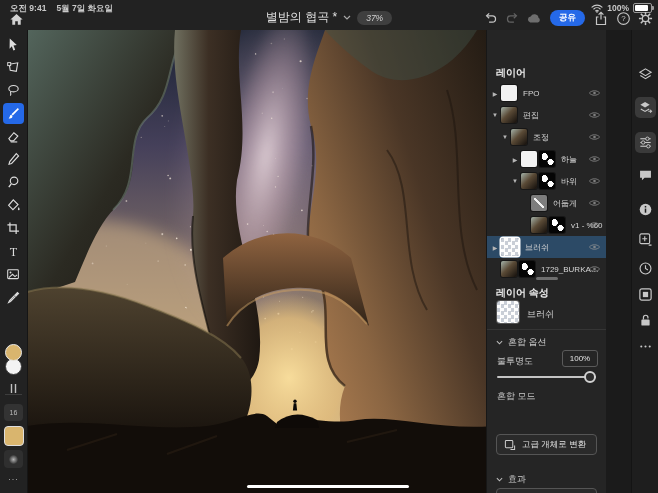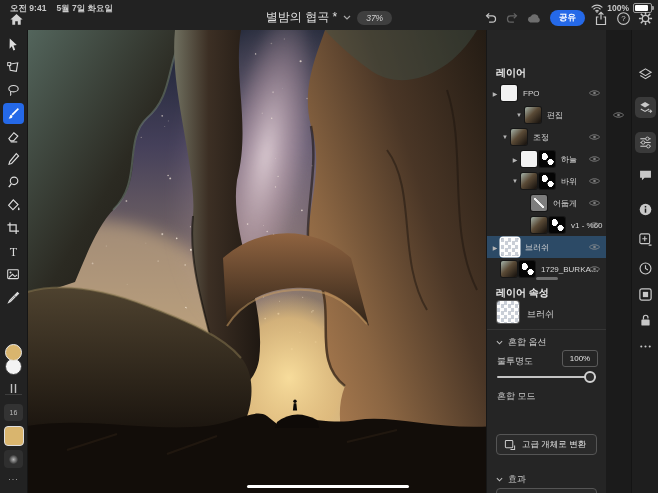--- a/index.html
+++ b/index.html
@@ -560,21 +560,21 @@
           <span class="disc" style="left: 4px;">▶</span>
           <span class="thumb t-white" style="left: 14px;"></span>
           <span class="lname" style="left: 36px;">FPO</span>
           <span class="eye">
             <svg width="13" height="10" viewBox="0 0 14 10">
               <path d="M1.5 5 C4 1.8 10 1.8 12.5 5 C10 8.2 4 8.2 1.5 5 Z" fill="none" stroke="#969696" stroke-width="1"></path>
               <circle cx="7" cy="5" r="1.4" fill="#969696"></circle>
             </svg>
           </span>
         </div>
-        <div class="lrow" style="top: 22px; margin-left: 24px;">
+        <div class="lrow" style="top: 22px;">
           <span class="disc" style="left: 4px;">▼</span>
           <span class="thumb t-photo" style="left: 14px;"></span>
           <span class="lname" style="left: 36px;">편집</span>
           <span class="eye">
             <svg width="13" height="10" viewBox="0 0 14 10">
               <path d="M1.5 5 C4 1.8 10 1.8 12.5 5 C10 8.2 4 8.2 1.5 5 Z" fill="none" stroke="#969696" stroke-width="1"></path>
               <circle cx="7" cy="5" r="1.4" fill="#969696"></circle>
             </svg>
           </span>
         </div>

